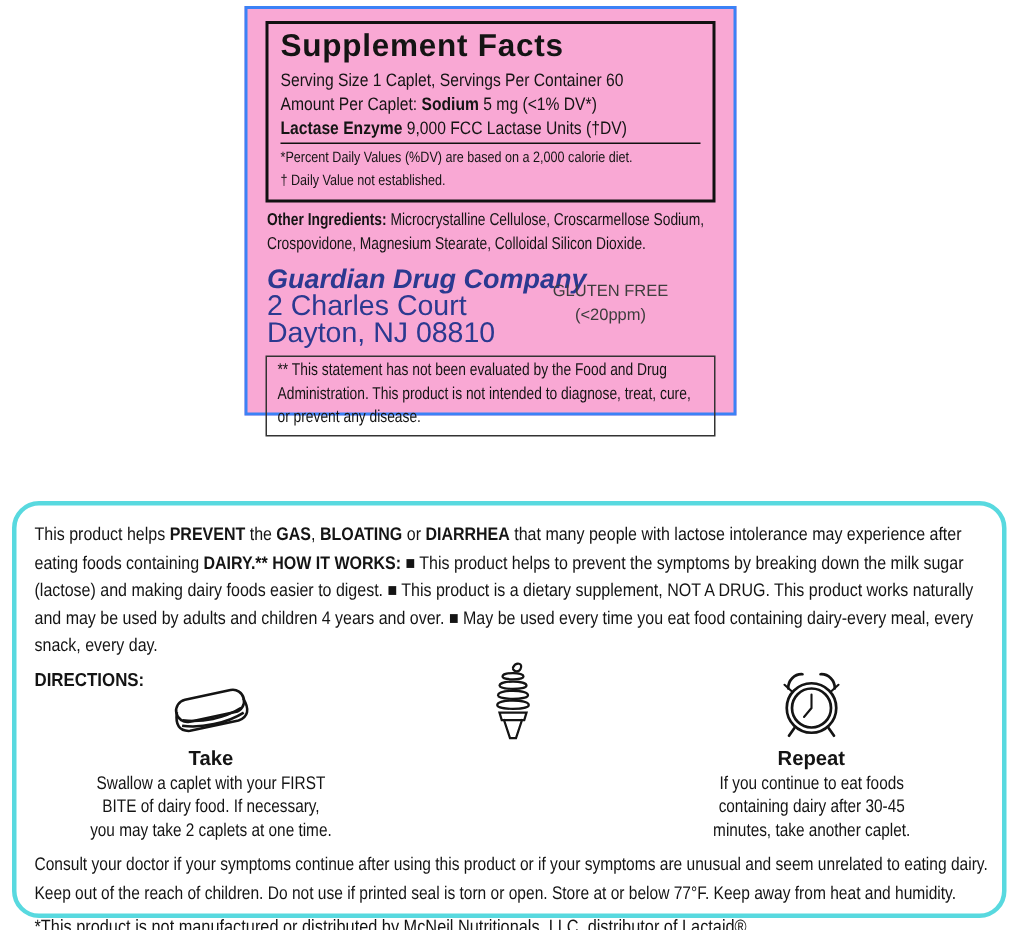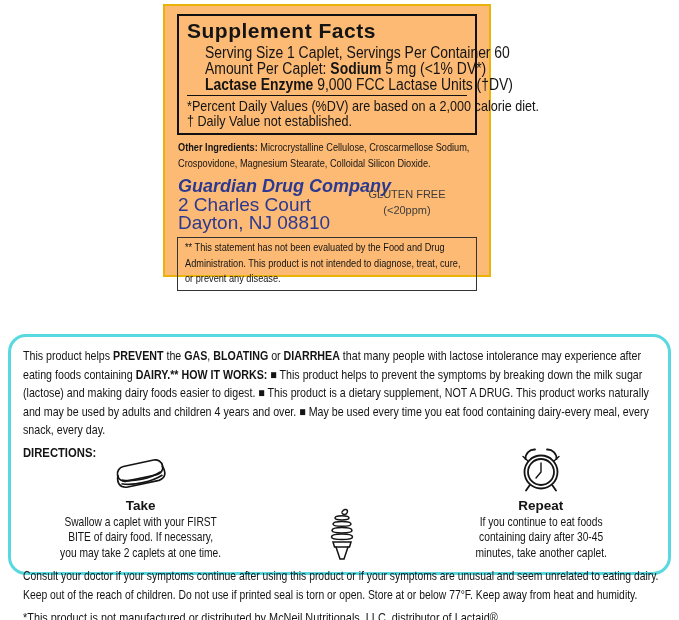--- a/index.html
+++ b/index.html
@@ -1,53 +1,53 @@
 <!DOCTYPE html>
 <html><head>
 <meta charset="utf-8">
 <style>
   * { margin:0; padding:0; box-sizing:border-box; }
   html,body { width:679px; height:620px; background:#ffffff; overflow:hidden;
               font-family:"Liberation Sans", sans-serif; color:#141414; }
 
   
   .top-label { position:absolute; left:163px; top:4px; width:328px; height:273px;
-               border:2px solid #eab308; background:#fdba74; }
+               border:2px solid #3b82f6; background:#f9a8d4; }
   .sf-box { margin:8px 12px 0 12px; border:2.5px solid #111; padding:3px 8px 5px 8px; }
   .sf-title { font-size:21px; font-weight:bold; letter-spacing:0.5px; white-space:nowrap;
               margin-bottom:2px; }
-  .sf-row  { font-size:16px; line-height:16px;margin-left:18px; }
-  .sf-foot { font-size:15px; line-height:15px; }
+  .sf-row  { font-size:12px; line-height:16px; }
+  .sf-foot { font-size:10px; line-height:15px; }
   .cond  { display:block; white-space:nowrap; transform:scaleX(0.87); transform-origin:0 50%; }
   .cond84{ display:block; white-space:nowrap; transform:scaleX(0.84); transform-origin:0 50%; }
   .sf-rule { border-top:1.2px solid #111; margin:2px 0 2px 0; }
 
   .oi { margin:5px 13px 0 13px; font-size:11.5px; line-height:15.5px;
         width:378px; transform:scaleX(0.8); transform-origin:0 0; }
 
   .company-row { position:relative; margin:6px 13px 0 13px; }
   .company { color:#2b3990; }
   .company-name { font-size:18px; font-weight:bold; font-style:italic; line-height:19px; }
   .company-line { font-size:19px; line-height:17.5px; }
   .gluten { position:absolute; right:14px; top:9px; width:110px; text-align:center;
             color:#3d3d3d; font-size:11px; line-height:16px; }
 
   .fda-box { margin:6px 12px 0 12px; border:1.5px solid #333; padding:2px 7px 3px 7px; }
   .fda-text { font-size:11.5px; line-height:15.5px; width:356px;
               transform:scaleX(0.8); transform-origin:0 0; }
 
   
-  .panel { position:absolute; left:8px; top:334px; width:663px; height:241px;
+  .panel { position:absolute; left:8px; top:334px; width:663px; height:278px;
            border:3px solid #58d9df; border-radius:18px; background:#fff;
            padding:10px 12px 8px 12px; }
   .intro { font-size:12.2px; line-height:18.5px; width:726px;
            transform:scaleX(0.875); transform-origin:0 0; }
   .b { font-weight:bold; }
 
-  .dir-row { position:relative; margin-top:3px; display:flex; align-items:flex-end; }
+  .dir-row { position:relative; margin-top:3px; display:flex; align-items:flex-start; }
   .dir-label { position:absolute; left:0; top:3px; font-size:12.5px; font-weight:bold;
                white-space:nowrap; transform:scaleX(0.9); transform-origin:0 0; }
   .step { text-align:center; }
   .step1 { width:236px; }
   .step2 { width:168px; }
   .step3 { width:231px; }
   .step-icon { height:52px; display:flex; align-items:flex-end; justify-content:center; }
   .step-title { font-size:13.5px; font-weight:bold; line-height:18px; margin-top:2px; }
   .step-line { font-size:12.2px; line-height:15.8px; white-space:nowrap;
                transform:scaleX(0.84); transform-origin:50% 50%; }

